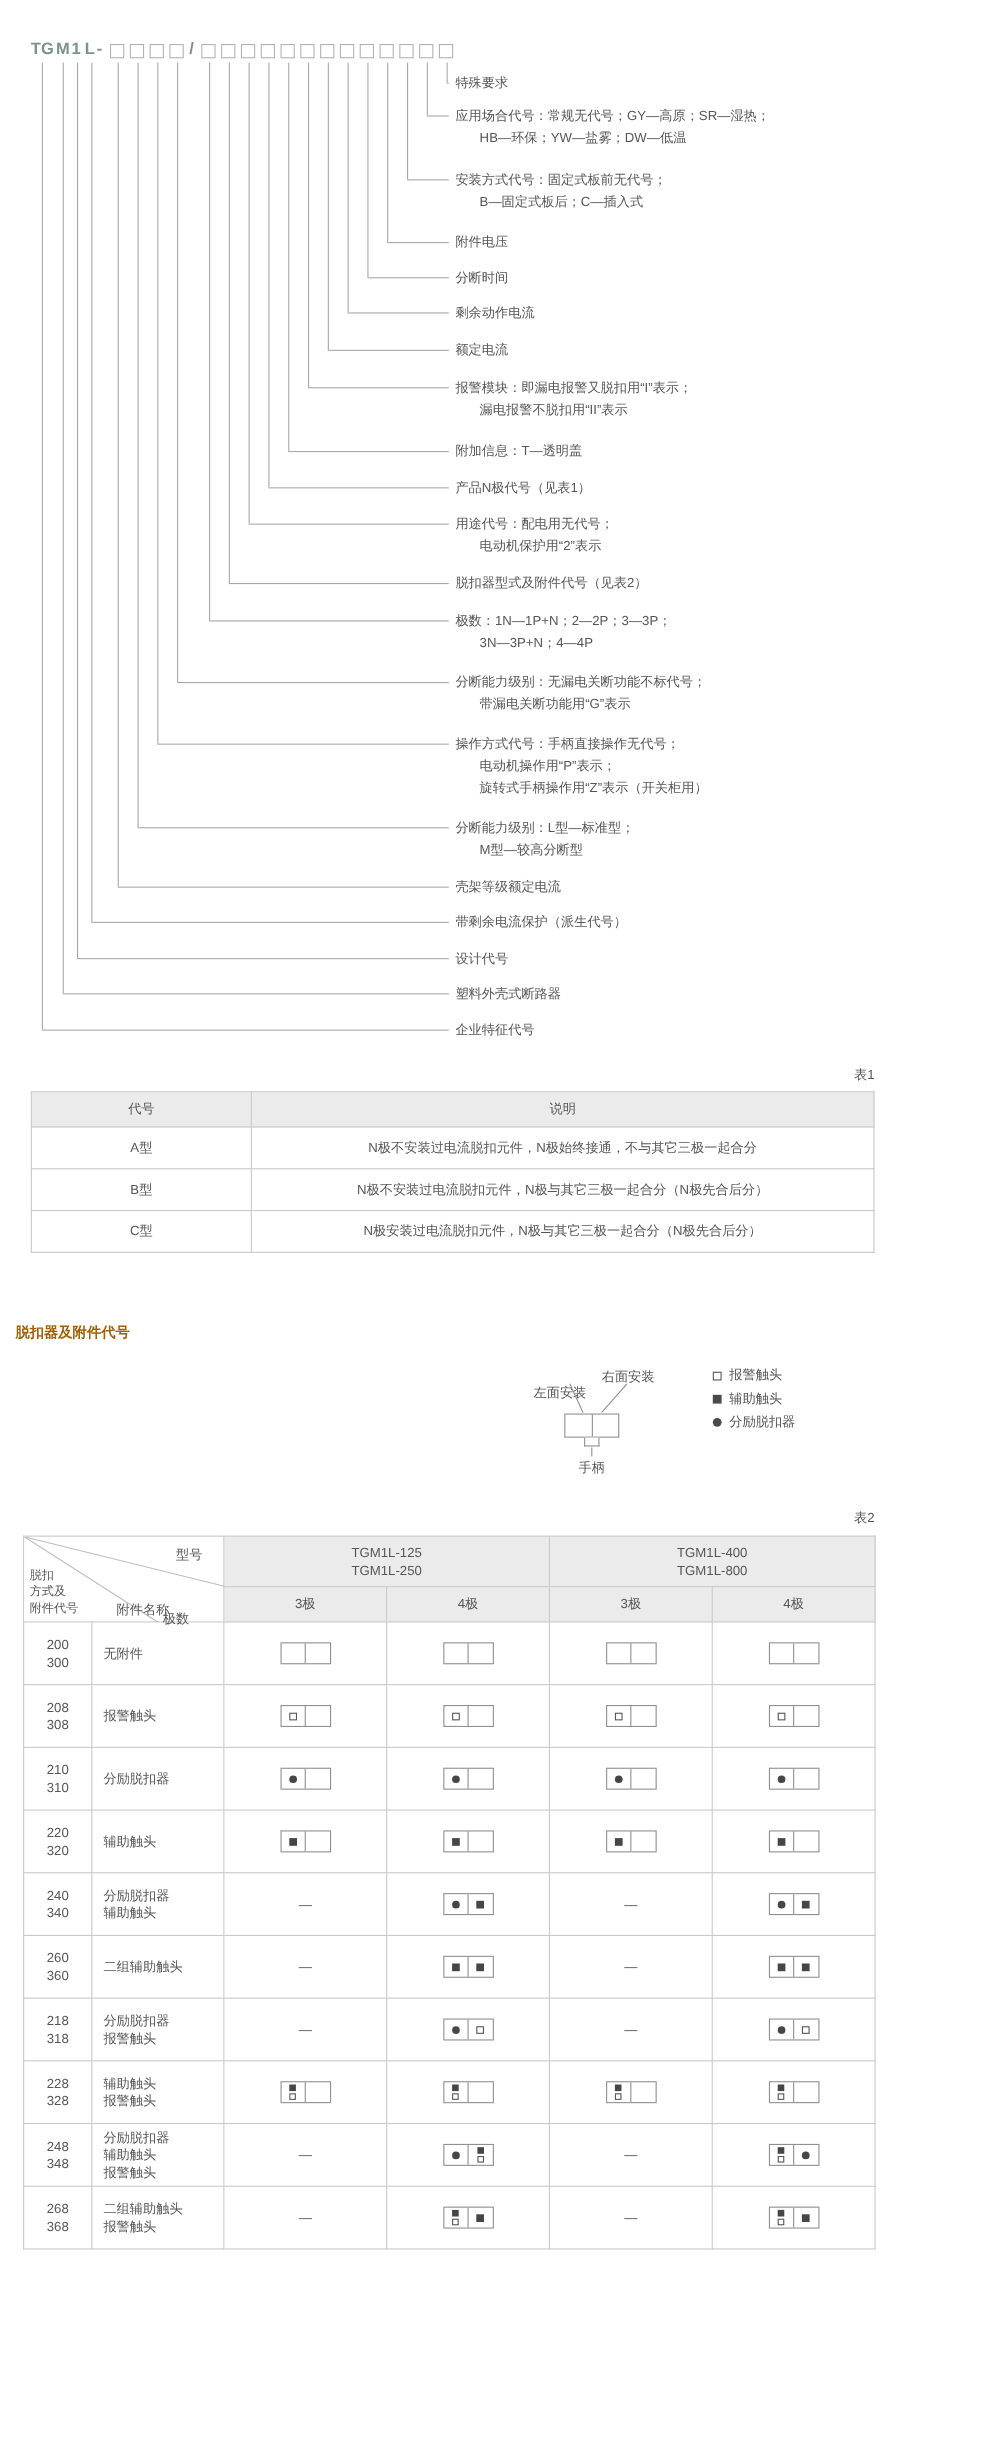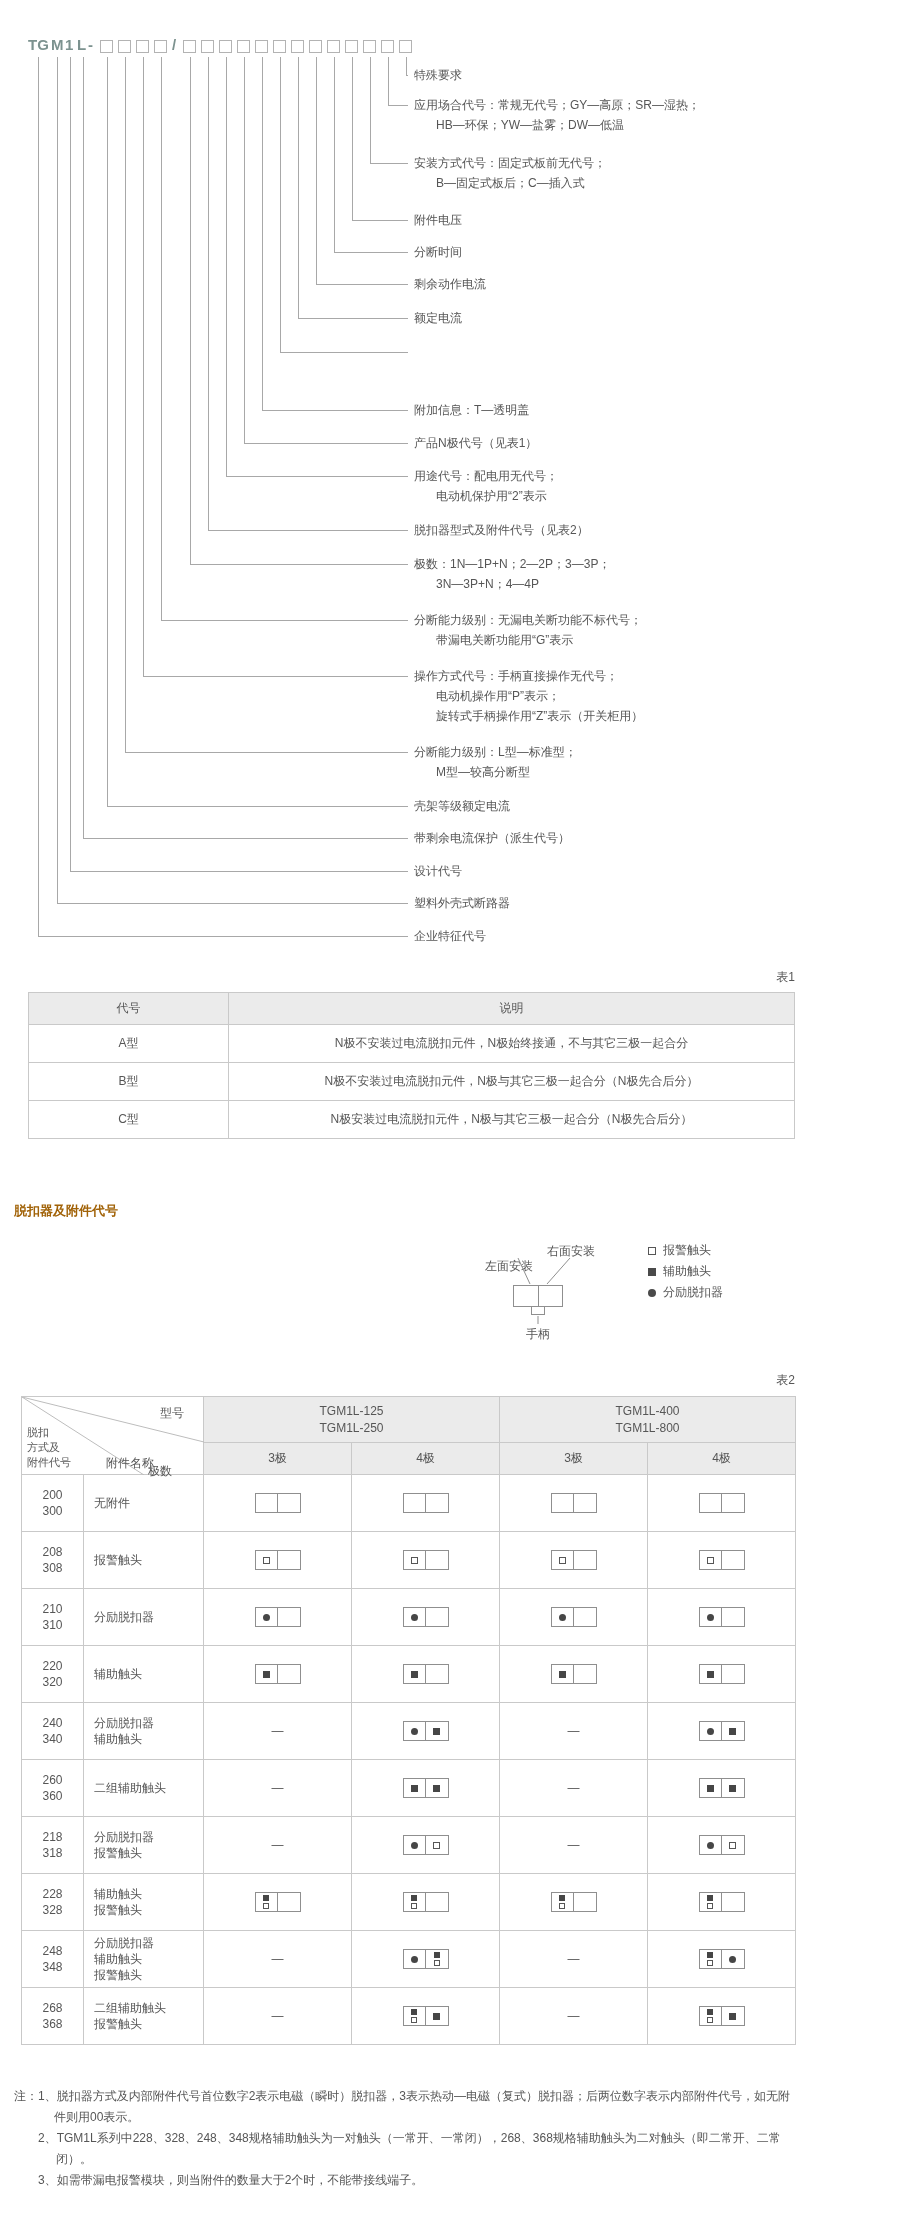--- a/index.html
+++ b/index.html
@@ -142,20 +142,24 @@
       <div class="dlabel" style="left: 414px; top: 274px;">
         <div class="ln">剩余动作电流</div>
       </div>
       <div class="vline" style="left: 298px; top: 57px; height: 261px;"></div>
       <div class="hline" style="left: 298px; top: 318px; width: 110px;"></div>
       <div class="dlabel" style="left: 414px; top: 308px;">
         <div class="ln">额定电流</div>
       </div>
       <div class="vline" style="left: 280px; top: 57px; height: 295px;"></div>
       <div class="hline" style="left: 280px; top: 352px; width: 128px;"></div>
+      <div class="dlabel" style="left: 414px; top: 342px;">
+        <div class="ln">报警模块：即漏电报警又脱扣用“I”表示；</div>
+        <div class="ln">漏电报警不脱扣用“II”表示</div>
+      </div>
       <div class="vline" style="left: 262px; top: 57px; height: 353px;"></div>
       <div class="hline" style="left: 262px; top: 410px; width: 146px;"></div>
       <div class="dlabel" style="left: 414px; top: 400px;">
         <div class="ln">附加信息：T—透明盖</div>
       </div>
       <div class="vline" style="left: 244px; top: 57px; height: 386px;"></div>
       <div class="hline" style="left: 244px; top: 443px; width: 164px;"></div>
       <div class="dlabel" style="left: 414px; top: 433px; text-align: right;">
         <div class="ln">产品N极代号（见表1）</div>
       </div>
@@ -617,19 +621,14 @@
                 <span class="g small g-alarm"></span>
               </span>
               <span class="half">
                 <span class="g g-aux"></span>
               </span>
             </span></td>
         </tr>
       </tbody>
   </table>
 
-  <div class="notes">
-      <div class="note-row"><span class="note-prefix">注：</span>1、脱扣器方式及内部附件代号首位数字2表示电磁（瞬时）脱扣器，3表示热动—电磁（复式）脱扣器；后两位数字表示内部附件代号，如无附件则用00表示。</div>
-      <div class="note-row sub">2、TGM1L系列中228、328、248、348规格辅助触头为一对触头（一常开、一常闭），268、368规格辅助触头为二对触头（即二常开、二常闭）。</div>
-      <div class="note-row sub">3、如需带漏电报警模块，则当附件的数量大于2个时，不能带接线端子。</div>
-    </div>
 
 </div>
 
 </body></html>

